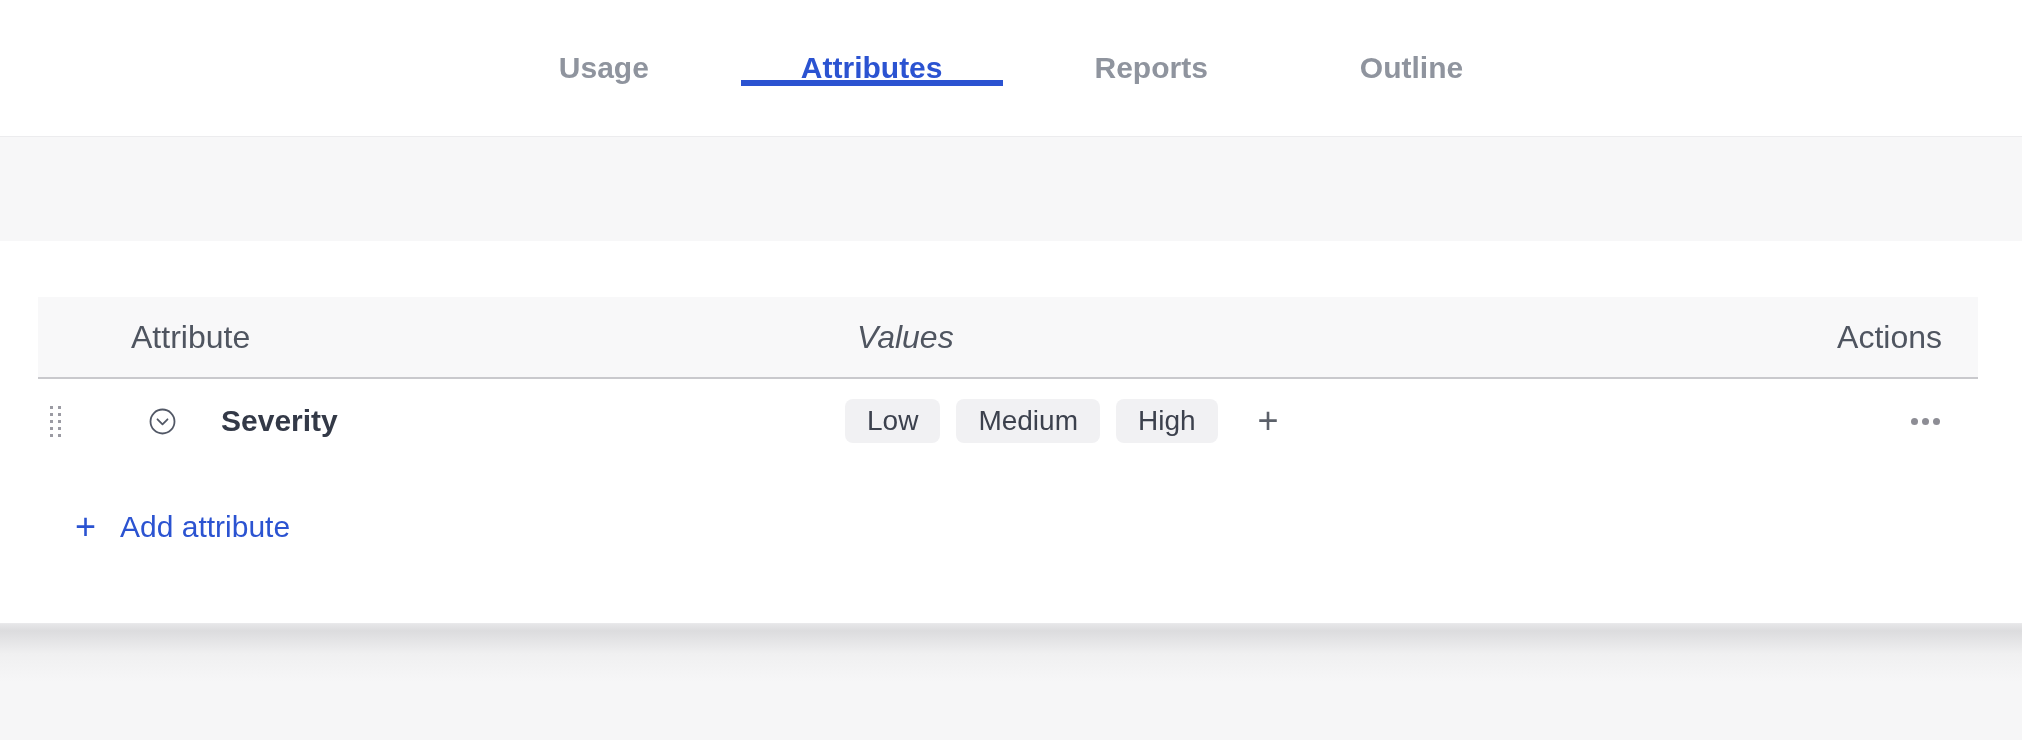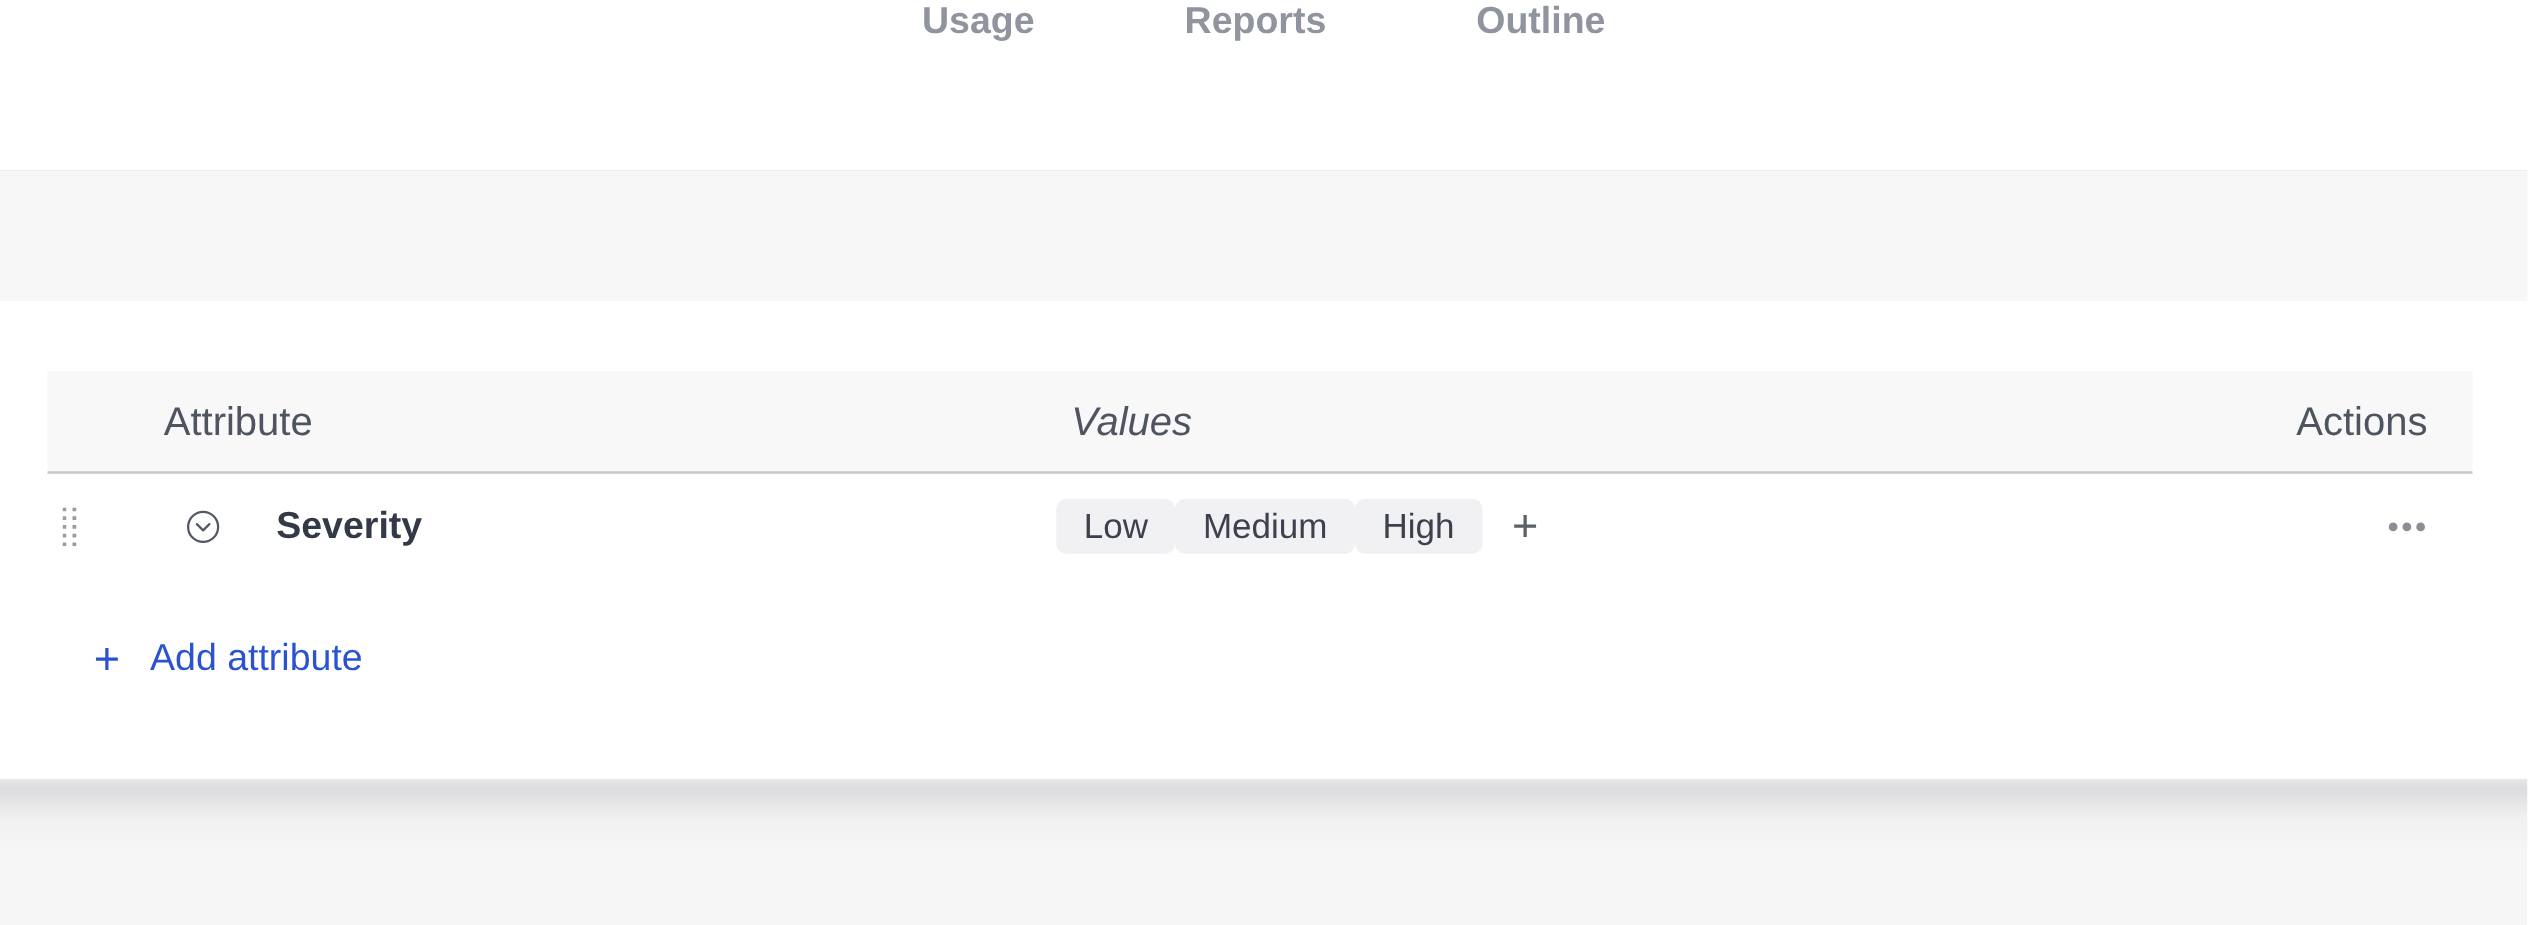--- a/index.html
+++ b/index.html
@@ -10,21 +10,22 @@
     color: #333947;
   }
 
   
   .tabbar {
     height: 137px;
     background: #ffffff;
     border-bottom: 1px solid #ececee;
     display: flex;
     justify-content: center;
-    align-items: flex-start;
+    align-items: center;
+    gap: 32px;
   }
   .tab {
     position: relative;
     display: flex;
     align-items: center;
     padding: 0 60px;
     font-size: 30px;
     font-weight: 600;
     color: #8f949e;
     cursor: pointer;
@@ -88,21 +89,21 @@
     cursor: pointer;
     display: inline-flex;
   }
   .attr-name {
     margin-left: 45px;
     font-size: 30px;
     font-weight: 600;
     color: #333947;
   }
 
-  .values-cell { display: flex; align-items: center; gap: 0; }
+  .values-cell { display: flex; align-items: center; gap: 16px; }
   .chip {
     background: #f1f1f3;
     border-radius: 8px;
     padding: 8px 22px;
     font-size: 28px;
     color: #3c414d;
     line-height: 1;
     display: inline-flex;
     align-items: center;
     height: 44px;
@@ -162,20 +163,24 @@
     border-top: 1px solid #e9e9eb;
     background: linear-gradient(to bottom, #e6e6e8 0px, #dcdcde 7px, #f0f0f1 30px, #f6f6f7 58px, #f6f6f7 100%);
   }
 </style>
 </head>
 <body>
 
 <nav class="tabbar">
   <button class="tab">
     <span>Usage</span>
+  </button>
+  <button class="tab active">
+    <span>Attributes</span>
+    <span class="tab-underline"></span>
   </button>
   <button class="tab">
     <span>Reports</span>
   </button>
   <button class="tab">
     <span>Outline</span>
   </button>
 </nav>
 
 <div class="band"></div>

